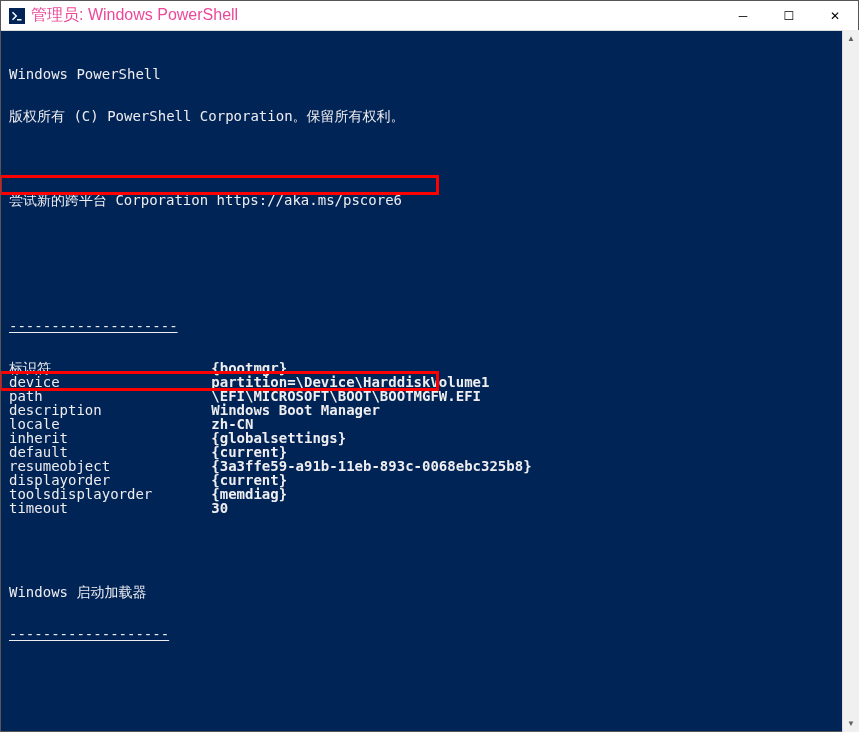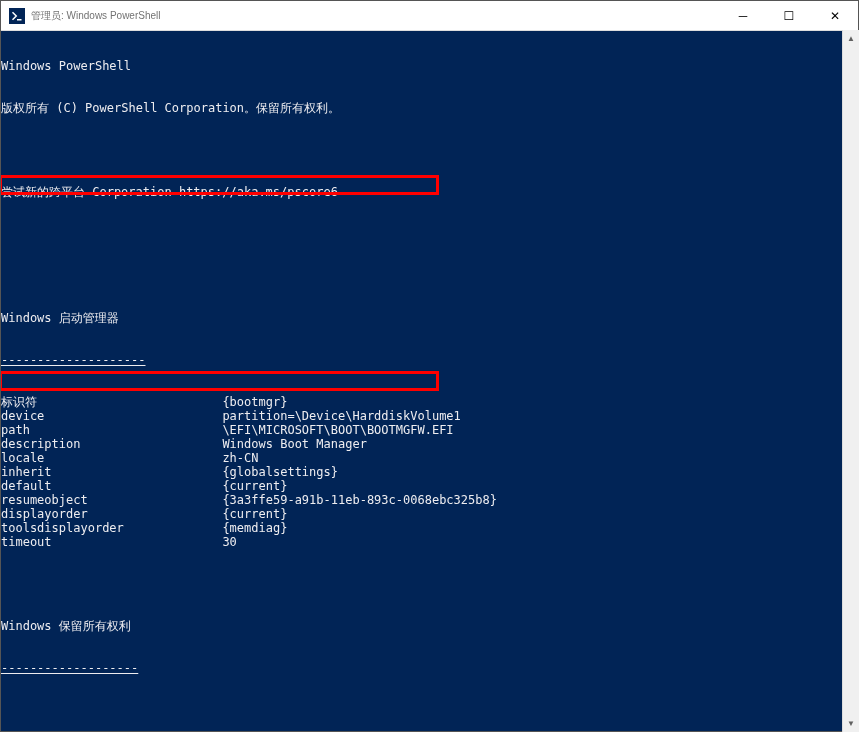--- a/index.html
+++ b/index.html
@@ -30,22 +30,22 @@
     height: 16px;
     margin-left: 8px;
     margin-right: 6px;
     background: #012456;
     display: flex;
     align-items: center;
     justify-content: center;
   }
   .titlebar-icon svg { width: 12px; height: 12px; }
   .titlebar-title {
-    font-size: 10px;
-    color: #737373;
+    font-size: 16px;
+    color: #ec4899;
     flex: 1;
   }
   .titlebar-controls {
     display: flex;
     height: 100%;
   }
   .ctrl-btn {
     width: 46px;
     height: 100%;
     display: flex;
@@ -53,33 +53,33 @@
     justify-content: center;
     font-size: 12px;
     color: #000;
     font-family: "Segoe UI", sans-serif;
   }
   .terminal {
     flex: 1;
     background: #012456;
     color: #eeedf0;
     font-family: "Consolas", "NSimSun", monospace;
-    font-size: 12px;
+    font-size: 14px;
     line-height: 14px;
     white-space: pre;
     position: relative;
     overflow: hidden;
-    padding: 0;
+    padding: 8px;
   }
   .line { white-space: pre; height: 14px; }
   .sep { text-decoration: underline; }
   .cmd { color: #ffff80; }
-  .row { display: flex; height: 14px; gap: 48px; }
+  .row { display: flex; height: 14px; }
   .col-key { width: 24ch; white-space: pre; }
-  .col-val { white-space: pre; }
+  .col-val { white-space: pre; font-weight: bold; }
   .highlight-box {
     position: absolute;
     border: 3px solid #ff0000;
     pointer-events: none;
   }
   .hb1 { left: -2px; top: 144px; width: 440px; height: 20px; }
   .hb2 { left: -2px; top: 340px; width: 440px; height: 20px; }
   .scrollbar-v {
     position: absolute;
     right: 0;
@@ -121,25 +121,24 @@
     </div>
   </div>
 
   <div class="terminal">
     <div class="line">Windows PowerShell</div>
     <div class="line">版权所有 (C) PowerShell Corporation。保留所有权利。</div>
     <div class="line"> </div>
     <div class="line">尝试新的跨平台 Corporation https://aka.ms/pscore6</div>
     <div class="line"> </div>
     <div class="line"> </div>
-    <div class="line">Windows 启动管理器</div>
     <div class="line sep">--------------------</div>
     <div id="sec1-rows"><div class="row"><span class="col-key">标识符                     </span><span class="col-val">{bootmgr}</span></div><div class="row"><span class="col-key">device                  </span><span class="col-val">partition=\Device\HarddiskVolume1</span></div><div class="row"><span class="col-key">path                    </span><span class="col-val">\EFI\MICROSOFT\BOOT\BOOTMGFW.EFI</span></div><div class="row"><span class="col-key">description             </span><span class="col-val">Windows Boot Manager</span></div><div class="row"><span class="col-key">locale                  </span><span class="col-val">zh-CN</span></div><div class="row"><span class="col-key">inherit                 </span><span class="col-val">{globalsettings}</span></div><div class="row"><span class="col-key">default                 </span><span class="col-val">{current}</span></div><div class="row"><span class="col-key">resumeobject            </span><span class="col-val">{3a3ffe59-a91b-11eb-893c-0068ebc325b8}</span></div><div class="row"><span class="col-key">displayorder            </span><span class="col-val">{current}</span></div><div class="row"><span class="col-key">toolsdisplayorder       </span><span class="col-val">{memdiag}</span></div><div class="row"><span class="col-key">timeout                 </span><span class="col-val">30</span></div></div>
     <div class="line"> </div>
-    <div class="line">Windows 保留所有权利</div>
+    <div class="line">Windows 启动加载器</div>
     <div class="line sep">-------------------</div>
     
     
 
     <div class="highlight-box hb1"></div>
     <div class="highlight-box hb2"></div>
   </div>
 
   <div class="scrollbar-v">
     <div class="sb-btn">▲</div>

